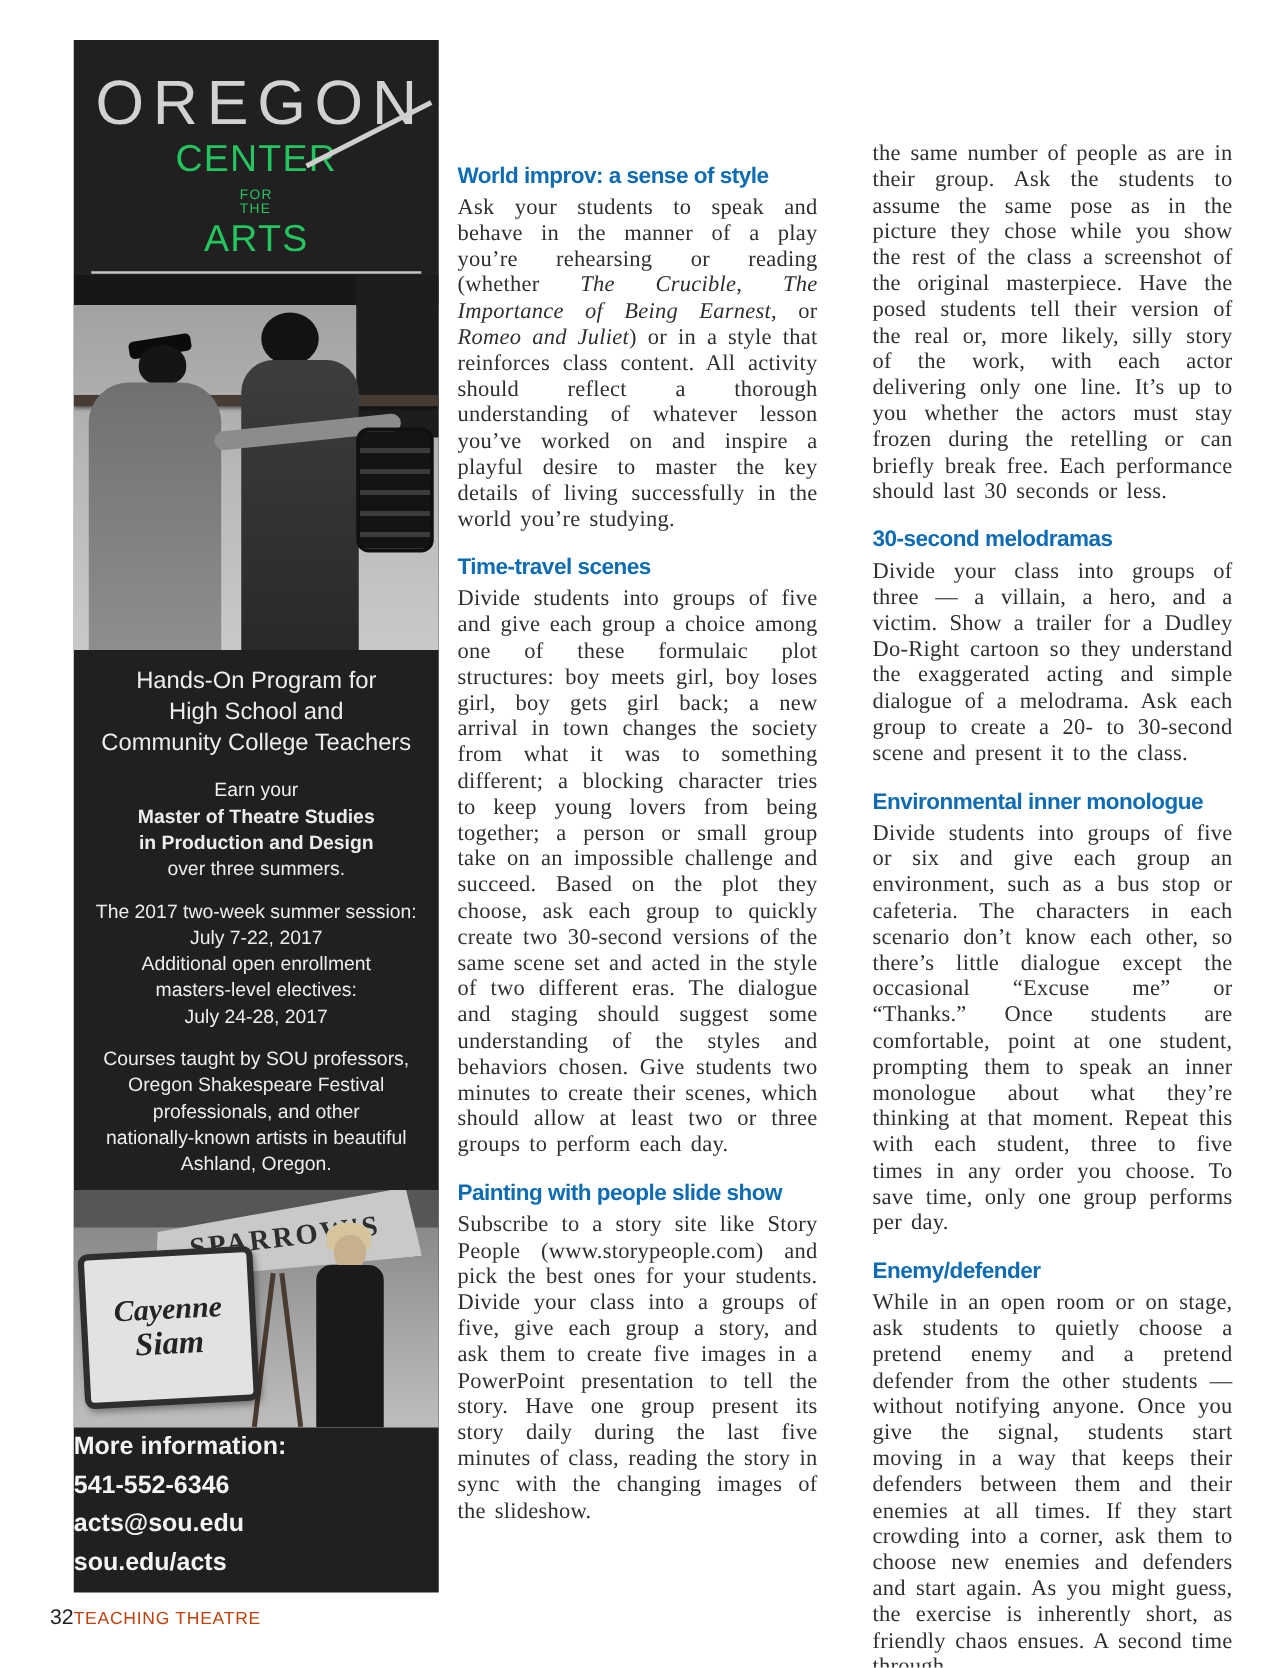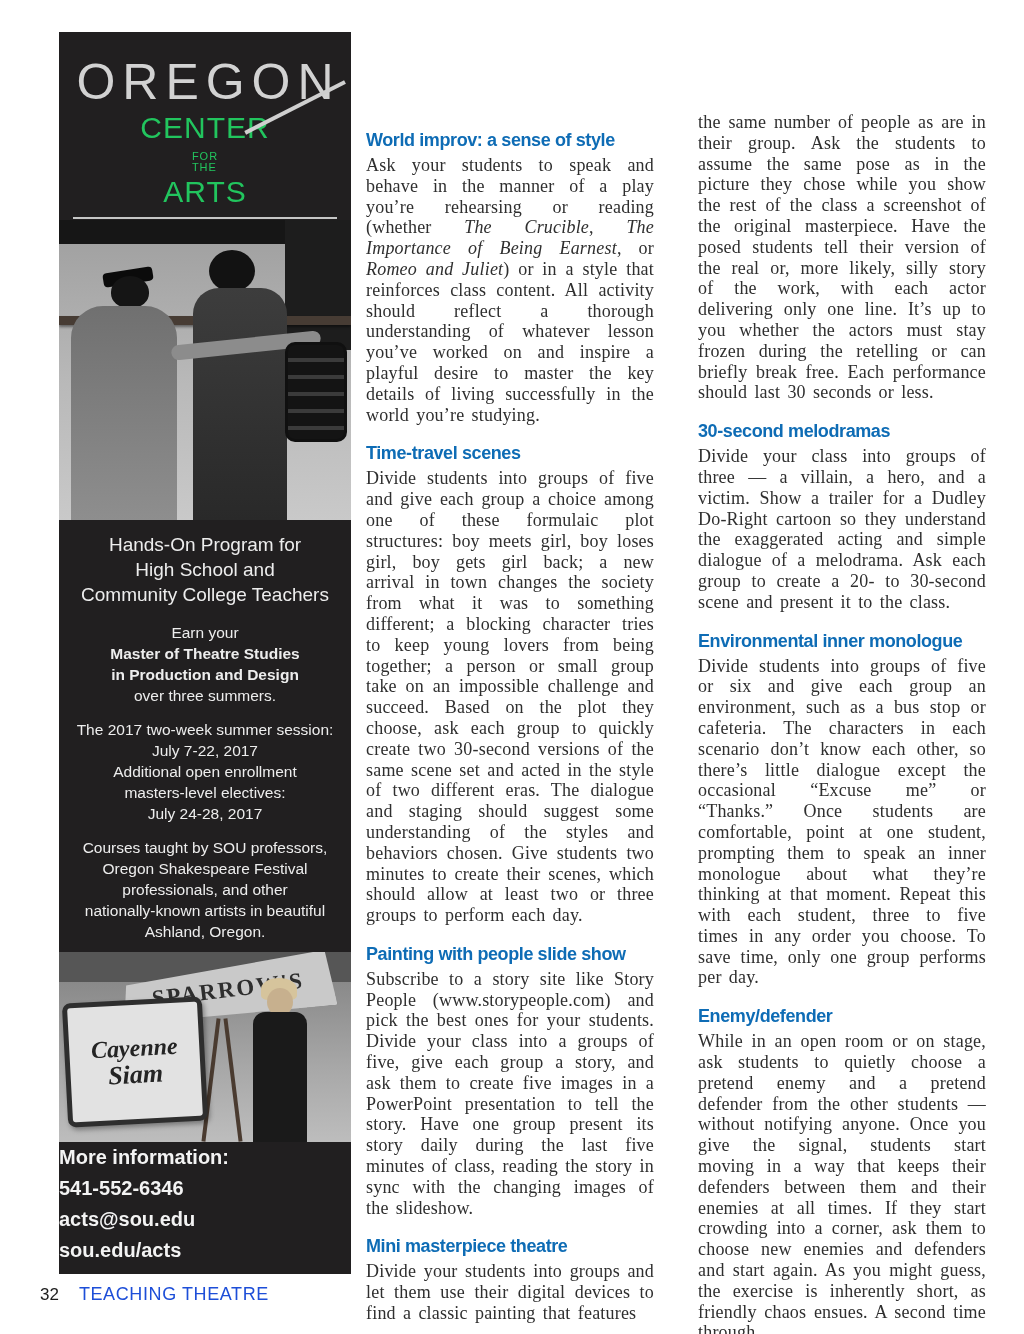--- a/index.html
+++ b/index.html
@@ -67,21 +67,21 @@
   .col{width:288px;flex:0 0 auto;}
   h2.head{font-family:"Liberation Sans", sans-serif;font-weight:bold;font-size:18px;line-height:24px;
           letter-spacing:-0.4px;white-space:nowrap;color:#0e6cb5;margin:16px 0 3px;}
   .sec:first-child h2.head{margin-top:16px;}
   p.para{margin:0;font-size:18px;line-height:20.8px;color:#2f2f2f;text-align:justify;
          word-spacing:2.5px;letter-spacing:0.2px;}
 
   
   .page-footer{position:absolute;left:40px;top:1284px;font-family:"Liberation Sans", sans-serif;}
   .page-num{font-weight:normal;font-size:17px;color:#1c1c1c;}
-  .pub-name{font-size:18px;color:#1d4ed8;letter-spacing:0.6px;margin-left:20px;}
+  .pub-name{font-size:14px;color:#c2410c;letter-spacing:0.6px;}
 </style>
 </head>
 <body>
 
 <div class="page">
 
   <aside class="ad">
     <div class="ad-logo">
       <div class="logo-oregon">OREGON</div>
       <div class="logo-slash"></div>
@@ -169,24 +169,20 @@
           <p class="para"><span>Ask your students to speak and behave in the manner of a play you’re rehearsing or reading (whether </span><i>The Crucible</i><span>, </span><i>The Importance of Being Earnest</i><span>, or </span><i>Romeo and Juliet</i><span>) or in a style that reinforces class content. All activity should reflect a thorough understanding of whatever lesson you’ve worked on and inspire a playful desire to master the key details of living successfully in the world you’re studying.</span></p>
         </section>
         <section class="sec">
           <h2 class="head">Time-travel scenes</h2>
           <p class="para">Divide students into groups of five and give each group a choice among one of these formulaic plot structures: boy meets girl, boy loses girl, boy gets girl back; a new arrival in town changes the society from what it was to something different; a blocking character tries to keep young lovers from being together; a person or small group take on an impossible challenge and succeed. Based on the plot they choose, ask each group to quickly create two 30-second versions of the same scene set and acted in the style of two different eras. The dialogue and staging should suggest some understanding of the styles and behaviors chosen. Give students two minutes to create their scenes, which should allow at least two or three groups to perform each day.</p>
         </section>
         <section class="sec">
           <h2 class="head">Painting with people slide show</h2>
           <p class="para">Subscribe to a story site like Story People (www.storypeople.com) and pick the best ones for your students. Divide your class into a groups of five, give each group a story, and ask them to create five images in a PowerPoint presentation to tell the story. Have one group present its story daily during the last five minutes of class, reading the story in sync with the changing images of the slideshow.</p>
         </section>
-        <section class="sec">
-          <h2 class="head">Mini masterpiece theatre</h2>
-          <p class="para">Divide your students into groups and let them use their digital devices to find a classic painting that features</p>
-        </section>
       </section>
     <section class="col" id="col-1">
         <section class="sec">
           <p class="para">the same number of people as are in their group. Ask the students to assume the same pose as in the picture they chose while you show the rest of the class a screenshot of the original masterpiece. Have the posed students tell their version of the real or, more likely, silly story of the work, with each actor delivering only one line. It’s up to you whether the actors must stay frozen during the retelling or can briefly break free. Each performance should last 30 seconds or less.</p>
         </section>
         <section class="sec">
           <h2 class="head">30-second melodramas</h2>
           <p class="para">Divide your class into groups of three — a villain, a hero, and a victim. Show a trailer for a Dudley Do-Right cartoon so they understand the exaggerated acting and simple dialogue of a melodrama. Ask each group to create a 20- to 30-second scene and present it to the class.</p>
         </section>
         <section class="sec">

